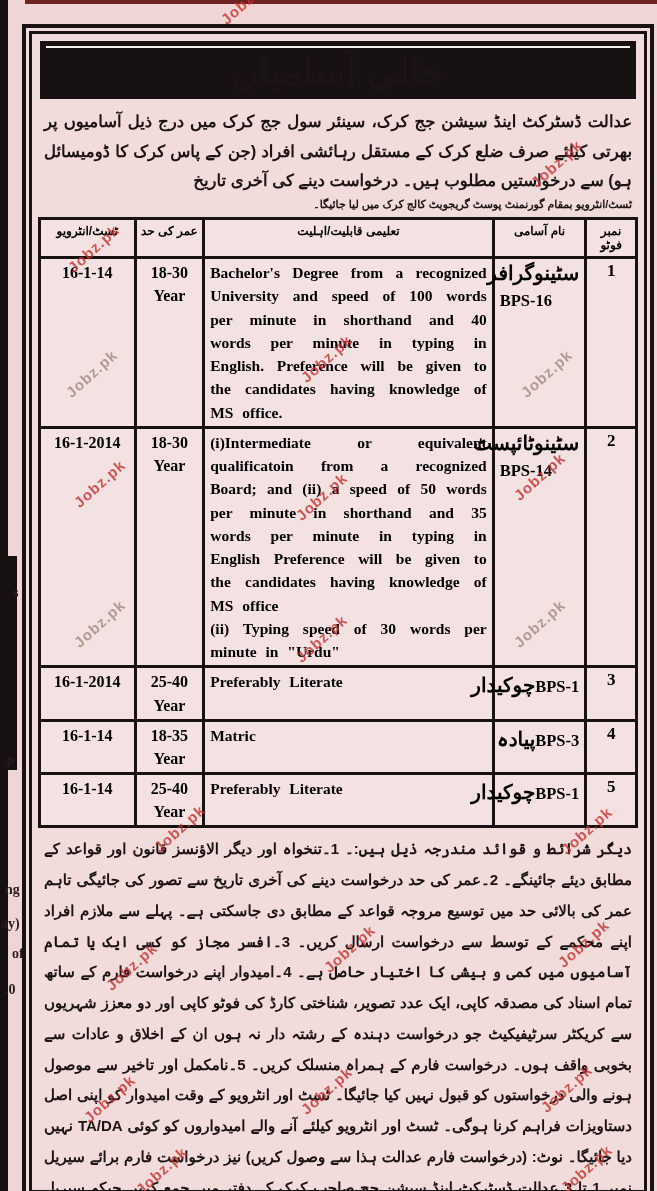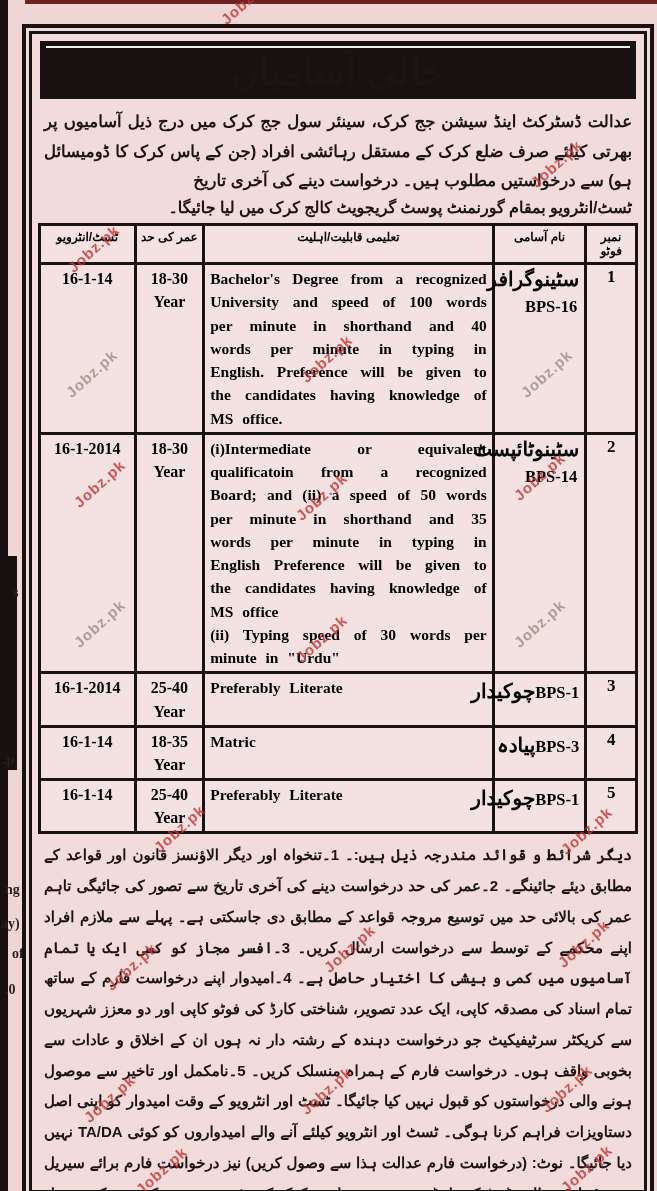--- a/index.html
+++ b/index.html
@@ -17,30 +17,30 @@
   .ad{position:absolute;left:22px;top:10px;width:624px;height:1168px;border:4px solid #191212;background:#f2dbdb;margin-top:14px;}
   .ad-inner{position:absolute;left:3px;top:3px;right:3px;bottom:3px;border:3px solid #191212;padding:5px 6px;box-sizing:border-box;overflow:hidden;}
 
   .title-box{position:relative;background:#181111;height:58px;margin:2px 2px 6px 2px;display:flex;align-items:center;justify-content:center;}
   .title-box::before{content:"";position:absolute;top:5px;left:6px;right:6px;height:2px;background:#f6efef;}
   .title-text{color:#ffffff;font-weight:bold;font-size:38px;direction:rtl;line-height:1;padding-top:4px;}
 
   .urdu{direction:rtl;unicode-bidi:embed;color:#1c1414;}
   .intro{font-size:16.5px;font-weight:bold;line-height:1.8;text-align:justify;padding:2px 6px 0 6px;}
   .date-line{font-family:"Liberation Serif",serif;font-weight:bold;font-size:20px;text-align:center;padding:2px 0 0 120px;direction:rtl;}
-  .venue-line{font-size:16px;font-weight:bold;padding:2px 6px 4px 6px;}
+  .venue-line{font-size:11px;font-weight:bold;padding:2px 6px 4px 6px;}
 
   table.jobs{width:100%;border-collapse:collapse;direction:rtl;table-layout:fixed;margin:2px 0 4px 0;background:#f4e2e2;}
   table.jobs th,table.jobs td{border:3px solid #191212;vertical-align:top;padding:2px 5px;}
   table.jobs th{font-size:12px;font-weight:bold;direction:rtl;padding:4px 3px;}
   col.c-serial{width:8.5%;} col.c-post{width:15.5%;} col.c-qual{width:48.5%;} col.c-age{width:11.5%;} col.c-test{width:16%;}
   td.cell-serial{text-align:center;font-family:"Liberation Serif",serif;font-weight:bold;font-size:17px;}
   td.cell-post{text-align:center;}
   .post-urdu{display:block;font-size:20px;font-weight:bold;direction:rtl;}
-  .post-bps{display:block;font-family:"Liberation Serif",serif;font-weight:bold;font-size:16.5px;direction:ltr;text-align:right;padding:6px 2px 0 0;}
+  .post-bps{display:block;font-family:"Liberation Serif",serif;font-weight:bold;font-size:16.5px;direction:ltr;text-align:left;padding:6px 2px 0 0;}
   .post-inline{white-space:nowrap;display:block;text-align:center;padding-top:3px;}
   .post-inline .post-urdu,.post-inline .post-bps{display:inline;padding:0;}
   td.cell-qual{font-family:"Liberation Serif",serif;font-weight:bold;font-size:15.5px;line-height:1.5;text-align:justify;direction:ltr;word-spacing:5px;white-space:pre-line;}
   td.cell-age,td.cell-test{text-align:center;font-family:"Liberation Serif",serif;font-weight:bold;font-size:16px;direction:ltr;line-height:1.45;}
   tr.r-head{height:38px;} tr.r1{height:146px;} tr.r2{height:222px;} tr.r3{height:46px;} tr.r4{height:46px;} tr.r5{height:46px;}
 
   .terms{font-size:15px;font-weight:bold;line-height:2.05;text-align:justify;padding:2px 6px;}
 
   .wm{position:absolute;font-weight:bold;font-size:15px;color:#c63333;opacity:.8;transform:rotate(-42deg);pointer-events:none;letter-spacing:1px;}
   .wm.g{color:#a39086;opacity:.85;}

